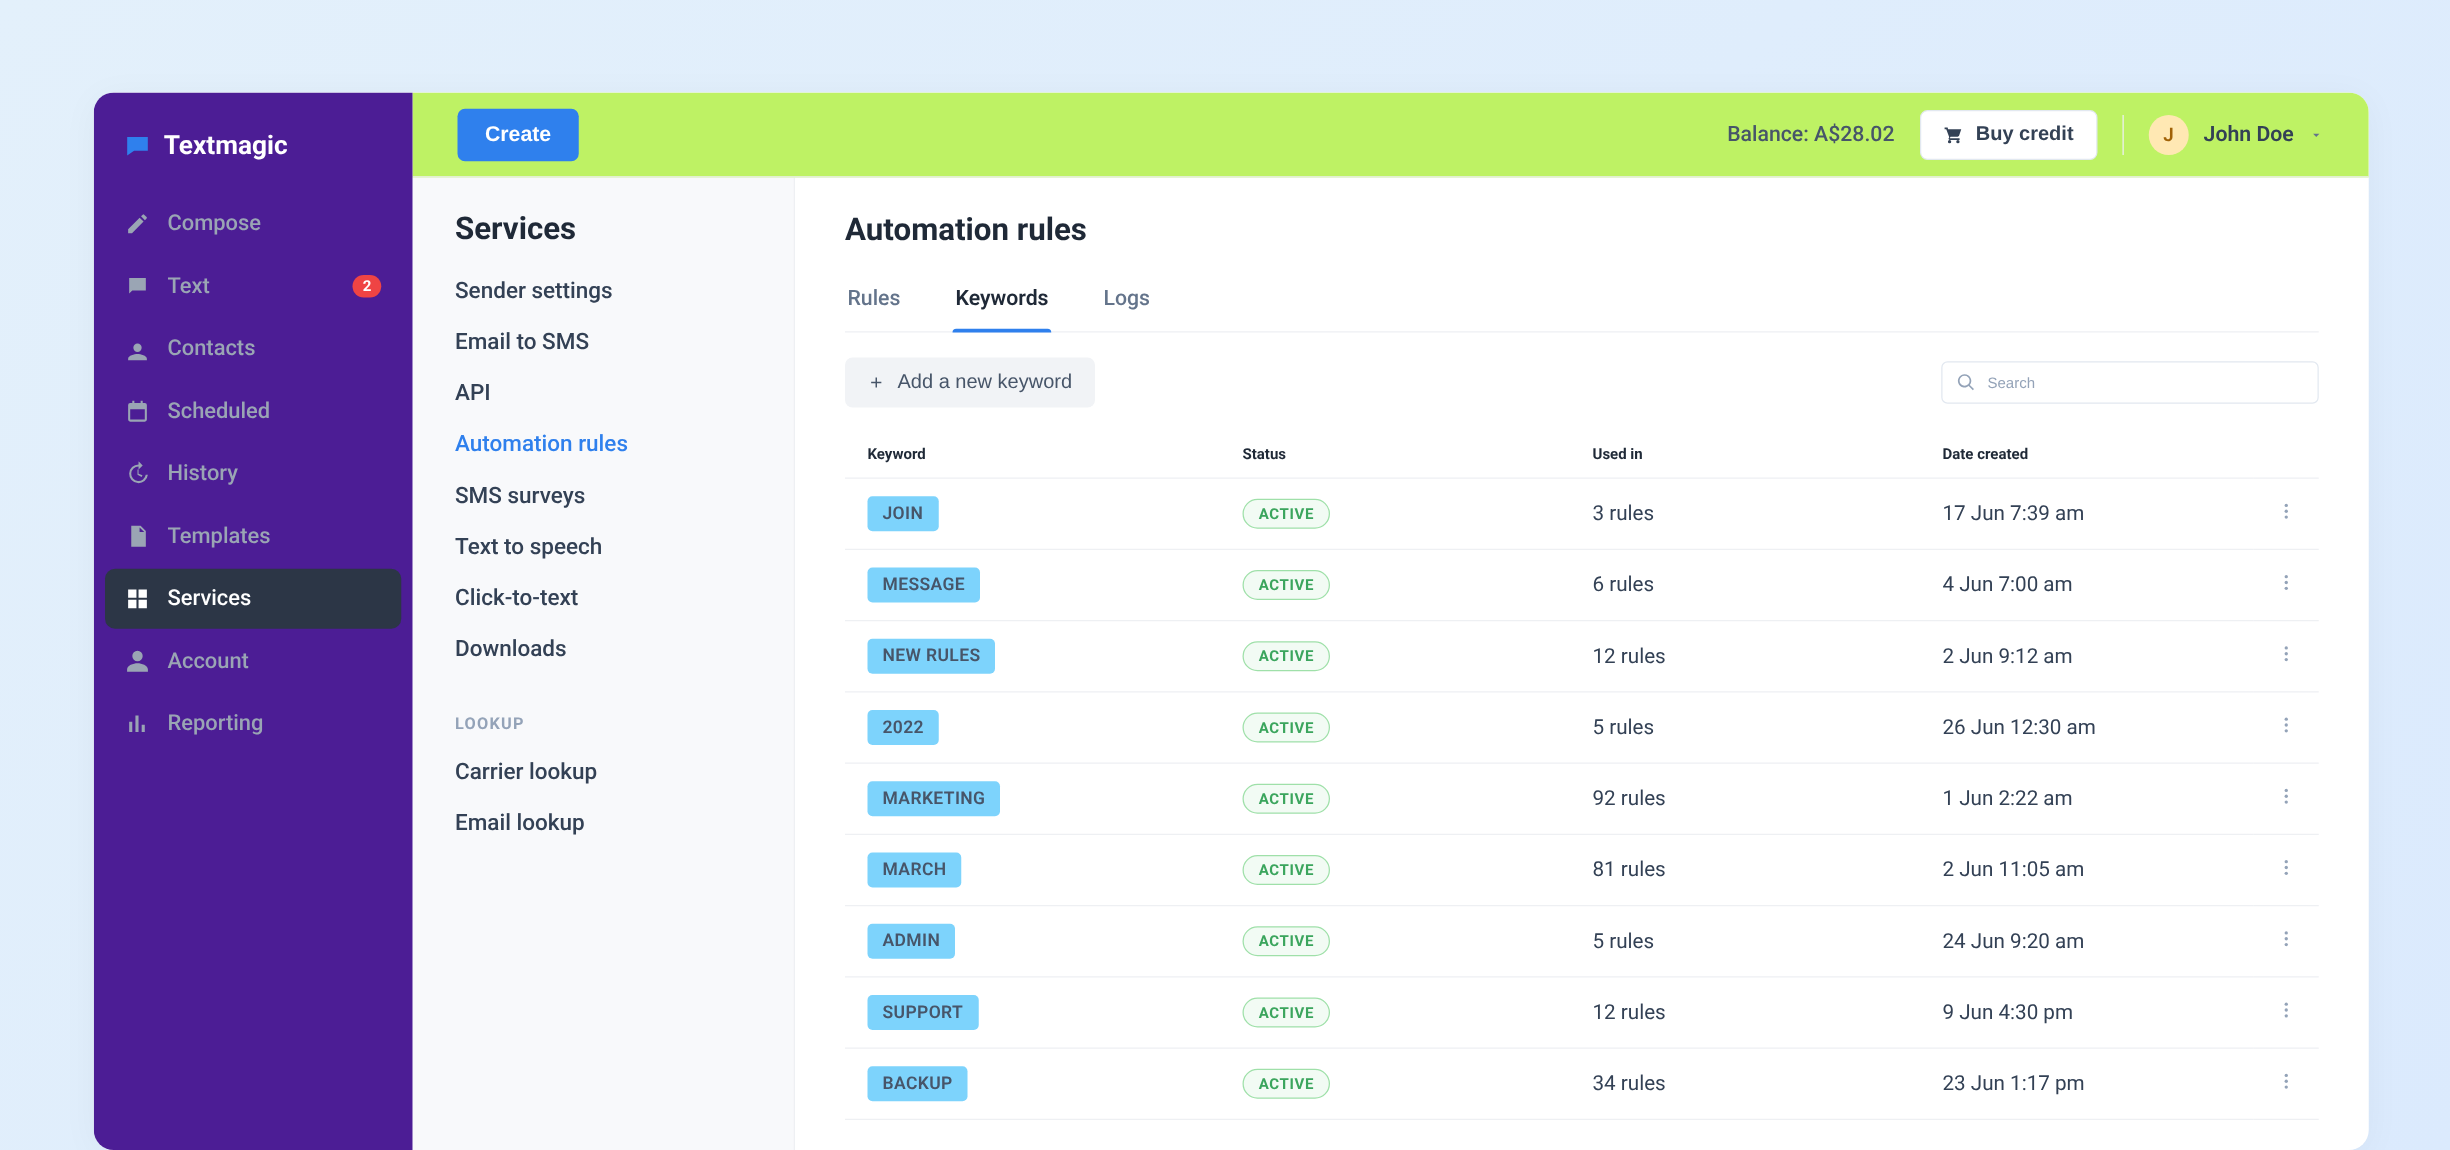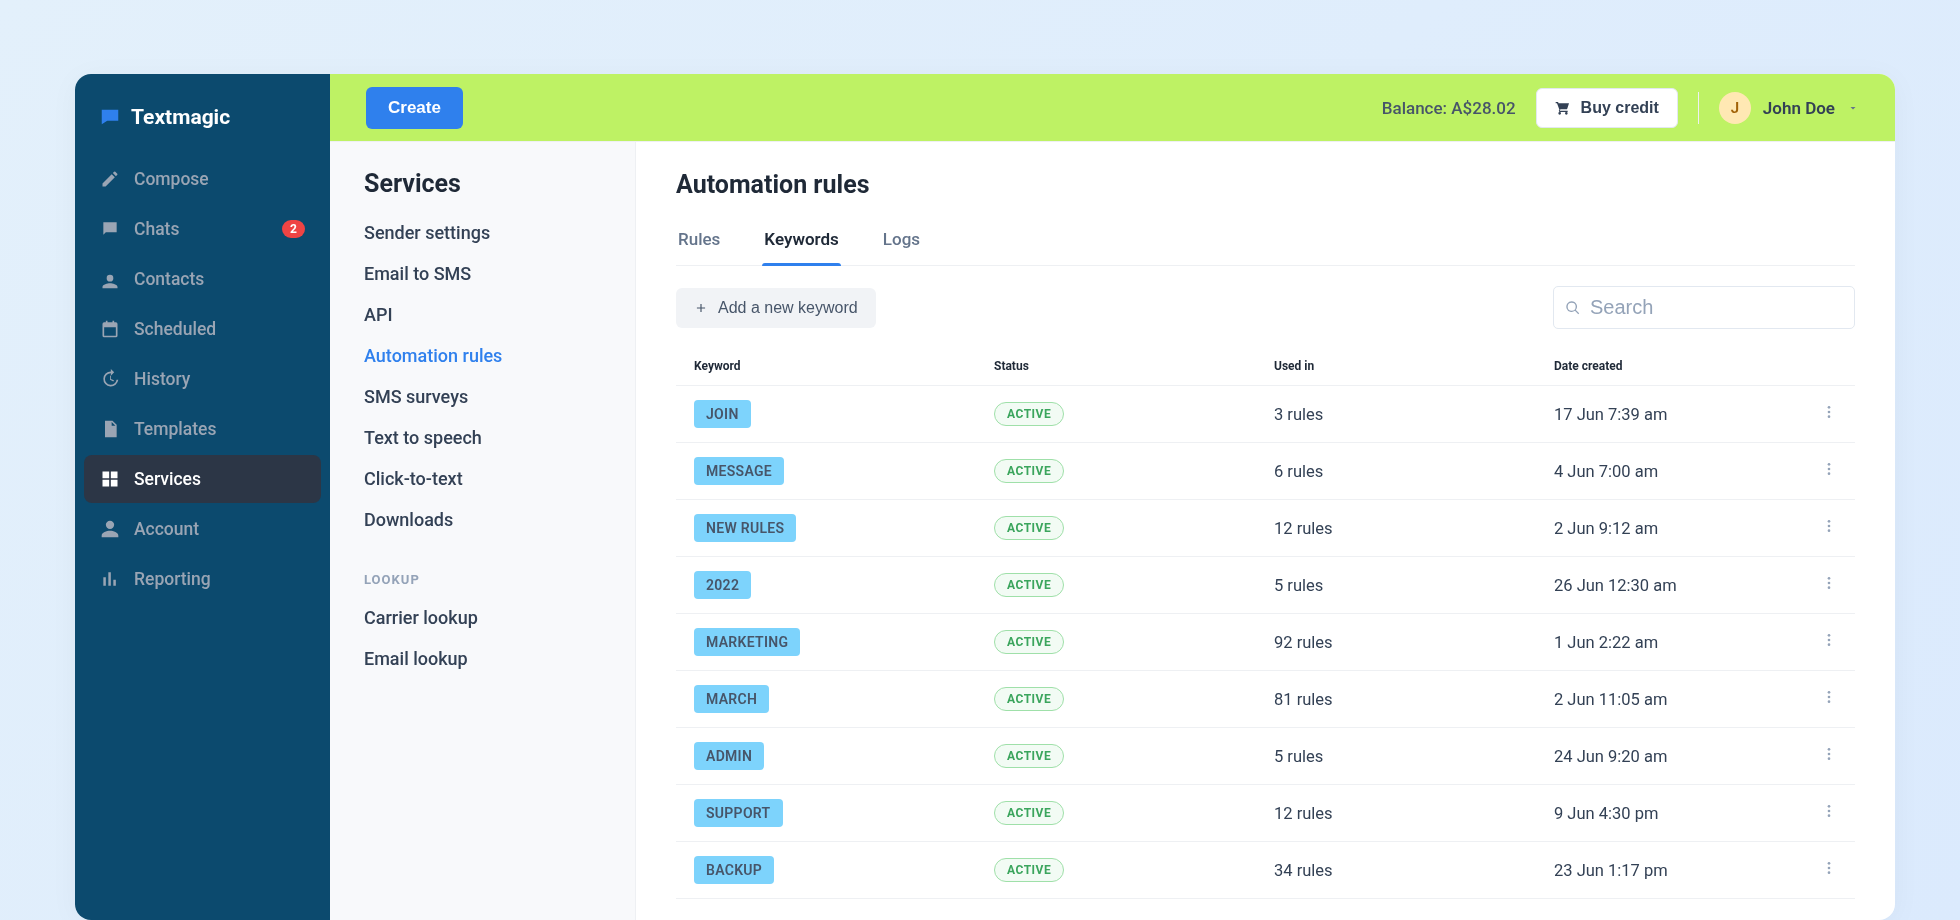--- a/index.html
+++ b/index.html
@@ -16,21 +16,21 @@
   height: 846px;
   background: #fff;
   border-radius: 16px;
   display: flex;
   overflow: hidden;
   box-shadow: 0 4px 30px rgba(0,0,0,0.04);
 }
 
 .sidebar-dark {
   width: 255px;
-  background: #0c4a6e;
+  background: #4c1d95;
   color: #cbd5e1;
   display: flex;
   flex-direction: column;
   padding-top: 20px;
 }
 .brand {
   display: flex;
   align-items: center;
   gap: 10px;
   padding: 11px 24px 26px 24px;
@@ -244,21 +244,21 @@
 }
 .search-wrap svg {
   position: absolute; left: 12px; top: 50%; transform: translateY(-50%);
   color: #94a3b8; width: 16px; height: 16px;
 }
 .search-input {
   width: 100%;
   border: 1px solid #e2e8f0;
   border-radius: 5px;
   padding: 9px 12px 9px 36px;
-  font-size: 20px;
+  font-size: 12px;
   color: #334155;
   outline: none;
 }
 .search-input::placeholder { color: #94a3b8; }
 
 .tbl { width: 100%; border-collapse: collapse; }
 .tbl th {
   text-align: left;
   font-size: 12px;
   font-weight: 700;
@@ -340,21 +340,21 @@
         <div class="nav-item">
           <svg class="ic" viewBox="0 0 24 24" fill="currentColor">
             <path d="M3 17.25V21h3.75L17.81 9.94l-3.75-3.75L3 17.25zM20.71 7.04a1 1 0 0 0 0-1.41l-2.34-2.34a1 1 0 0 0-1.41 0l-1.59 1.59 3.75 3.75 1.59-1.59z"></path>
           </svg>
           <span>Compose</span>
         </div>
         <div class="nav-item">
           <svg class="ic" viewBox="0 0 24 24" fill="currentColor">
             <path d="M4 4h16v12H7l-3 3V4z"></path>
           </svg>
-          <span>Chats</span>
+          <span>Text</span>
           <span class="nav-badge">2</span>
         </div>
         <div class="nav-item">
           <svg class="ic" viewBox="0 0 24 24" fill="currentColor">
             <path d="M16 11a4 4 0 1 0-8 0 4 4 0 0 0 8 0zm-4 6c-3 0-9 1.5-9 4.5V23h18v-1.5c0-3-6-4.5-9-4.5z"></path>
           </svg>
           <span>Contacts</span>
         </div>
         <div class="nav-item">
           <svg class="ic" viewBox="0 0 24 24" fill="currentColor">

